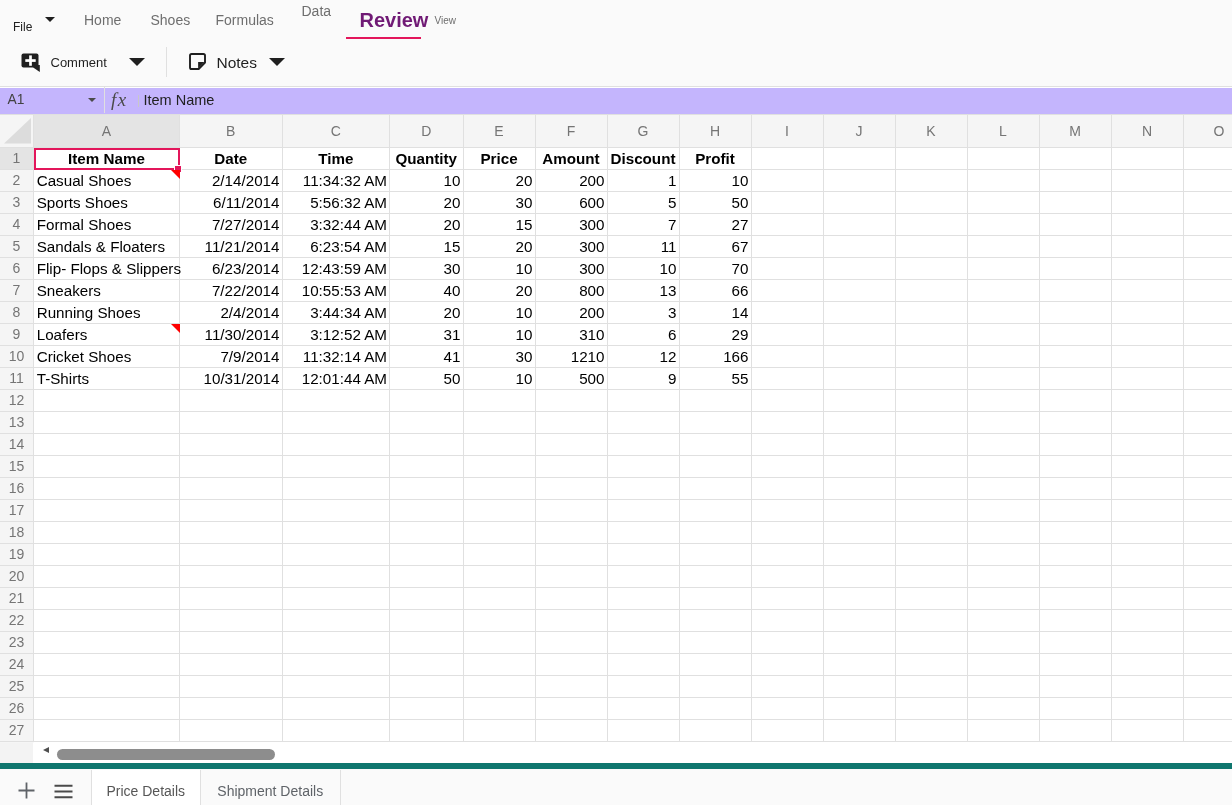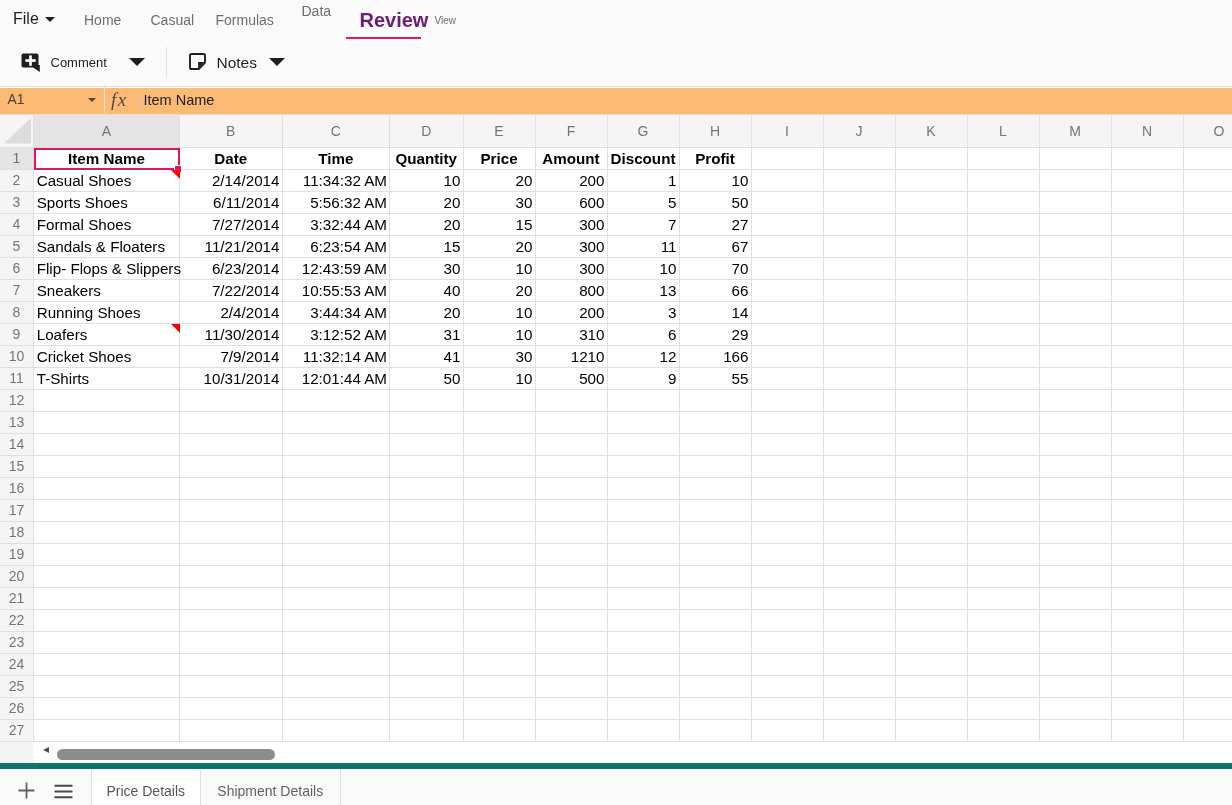--- a/index.html
+++ b/index.html
@@ -3,24 +3,24 @@
 *{margin:0;padding:0;box-sizing:border-box}
 html,body{width:1232px;height:805px;overflow:hidden;background:#fff;
   font-family:"Liberation Sans",sans-serif;-webkit-font-smoothing:antialiased}
 .abs{position:absolute}
 .caret{width:0;height:0;border-left:8px solid transparent;border-right:8px solid transparent;border-top:8.3px solid #1f1f1f}
 </style></head>
 <body>
 
 <div class="abs" style="left:0;top:0;width:1232px;height:87px;background:#fafafa;border-bottom:1px solid #e0e0e0">
 
-  <span class="abs" style="left:13px;top:10px;font-size:16px;line-height:17px;color:#212121">File</span>
+  <span class="abs" style="left:13px;top:19px;font-size:12px;line-height:17px;color:#212121">File</span>
   <span class="abs" style="left:45px;top:16.5px;width:0;height:0;border-left:5px solid transparent;border-right:5px solid transparent;border-top:5px solid #1f1f1f"></span>
   <span class="abs" style="left:84px;top:11.5px;font-size:14px;line-height:17px;color:#6e6e6e">Home</span>
-  <span class="abs" style="left:150.5px;top:11.5px;font-size:14px;line-height:17px;color:#6e6e6e">Casual</span>
+  <span class="abs" style="left:150.5px;top:11.5px;font-size:14px;line-height:17px;color:#6e6e6e">Shoes</span>
   <span class="abs" style="left:215.5px;top:11.5px;font-size:14px;line-height:17px;color:#6e6e6e">Formulas</span>
   <span class="abs" style="left:301.5px;top:3px;font-size:14px;line-height:17px;color:#6e6e6e">Data</span>
   <span class="abs" style="left:359.5px;top:11.5px;font-size:20px;line-height:17px;color:#701a75;font-weight:bold">Review</span>
   <span class="abs" style="left:434.5px;top:11.5px;font-size:10px;line-height:17px;color:#6e6e6e">View</span>
   <div class="abs" style="left:345.5px;top:36.5px;width:75px;height:2.5px;background:#e3165b"></div>
 
   <svg class="abs" style="left:20.5px;top:52.5px" width="19" height="19" viewBox="0 0 19 19">
     <rect x="0.5" y="0.5" width="17" height="14" rx="2" fill="#1f1f1f"></rect>
     <path d="M12.2 14.4 L18.8 18.9 L18.8 12 L14 12 Z" fill="#1f1f1f"></path>
     <rect x="4.3" y="6.2" width="10.4" height="2.7" fill="#fff"></rect>
@@ -30,21 +30,21 @@
   <span class="abs caret" style="left:128.5px;top:58px"></span>
   <div class="abs" style="left:166px;top:47px;width:1px;height:30px;background:#e0e0e0"></div>
   <svg class="abs" style="left:188.5px;top:52.5px" width="17" height="17" viewBox="0 0 17 17">
     <path d="M2.6 1 h11.8 a1.6 1.6 0 0 1 1.6 1.6 v7.1 l-6.3 6.3 h-7.1 a1.6 1.6 0 0 1 -1.6 -1.6 v-11.8 a1.6 1.6 0 0 1 1.6 -1.6 z" fill="none" stroke="#1f1f1f" stroke-width="1.9"></path>
     <path d="M9.1 9.1 h6.4 l-6.4 6.4 z" fill="#1f1f1f"></path>
   </svg>
   <span class="abs" style="left:216.5px;top:53.8px;font-size:15.5px;line-height:17px;color:#1f1f1f">Notes</span>
   <span class="abs caret" style="left:269px;top:58px"></span>
 </div>
 
-<div class="abs" style="left:0;top:88px;width:1232px;height:26px;background:#fdba74">
+<div class="abs" style="left:0;top:88px;width:1232px;height:26px;background:#c4b5fd">
   <span class="abs" style="left:7.5px;top:3.5px;font-size:13.8px;line-height:16px;color:#424242">A1</span>
   <span class="abs" style="left:88px;top:10px;width:0;height:0;border-left:4.8px solid transparent;border-right:4.8px solid transparent;border-top:4.8px solid #4a4a4a"></span>
   <div class="abs" style="left:103.5px;top:-2px;width:1px;height:27px;background:#e0e0e0"></div>
   <span class="abs" style="left:111px;top:2px;font-family:Liberation Serif, serif;font-style:italic;font-size:19px;line-height:20px;letter-spacing:1.5px;color:#4a4a4a">fx</span>
   <div class="abs" style="left:137.5px;top:7px;width:1px;height:12px;background:#c8c8c8"></div>
   <span class="abs" style="left:143.5px;top:4px;font-size:14.5px;line-height:17px;color:#212121">Item Name</span>
 </div>
 <svg width="1232" height="629" style="position:absolute;left:0;top:114" xmlns="http://www.w3.org/2000/svg" font-family="Liberation Sans, sans-serif">
 <rect x="0" y="0" width="1232" height="33" fill="#f5f5f5"></rect>
 <rect x="0" y="33" width="33.5" height="596" fill="#f5f5f5"></rect>

